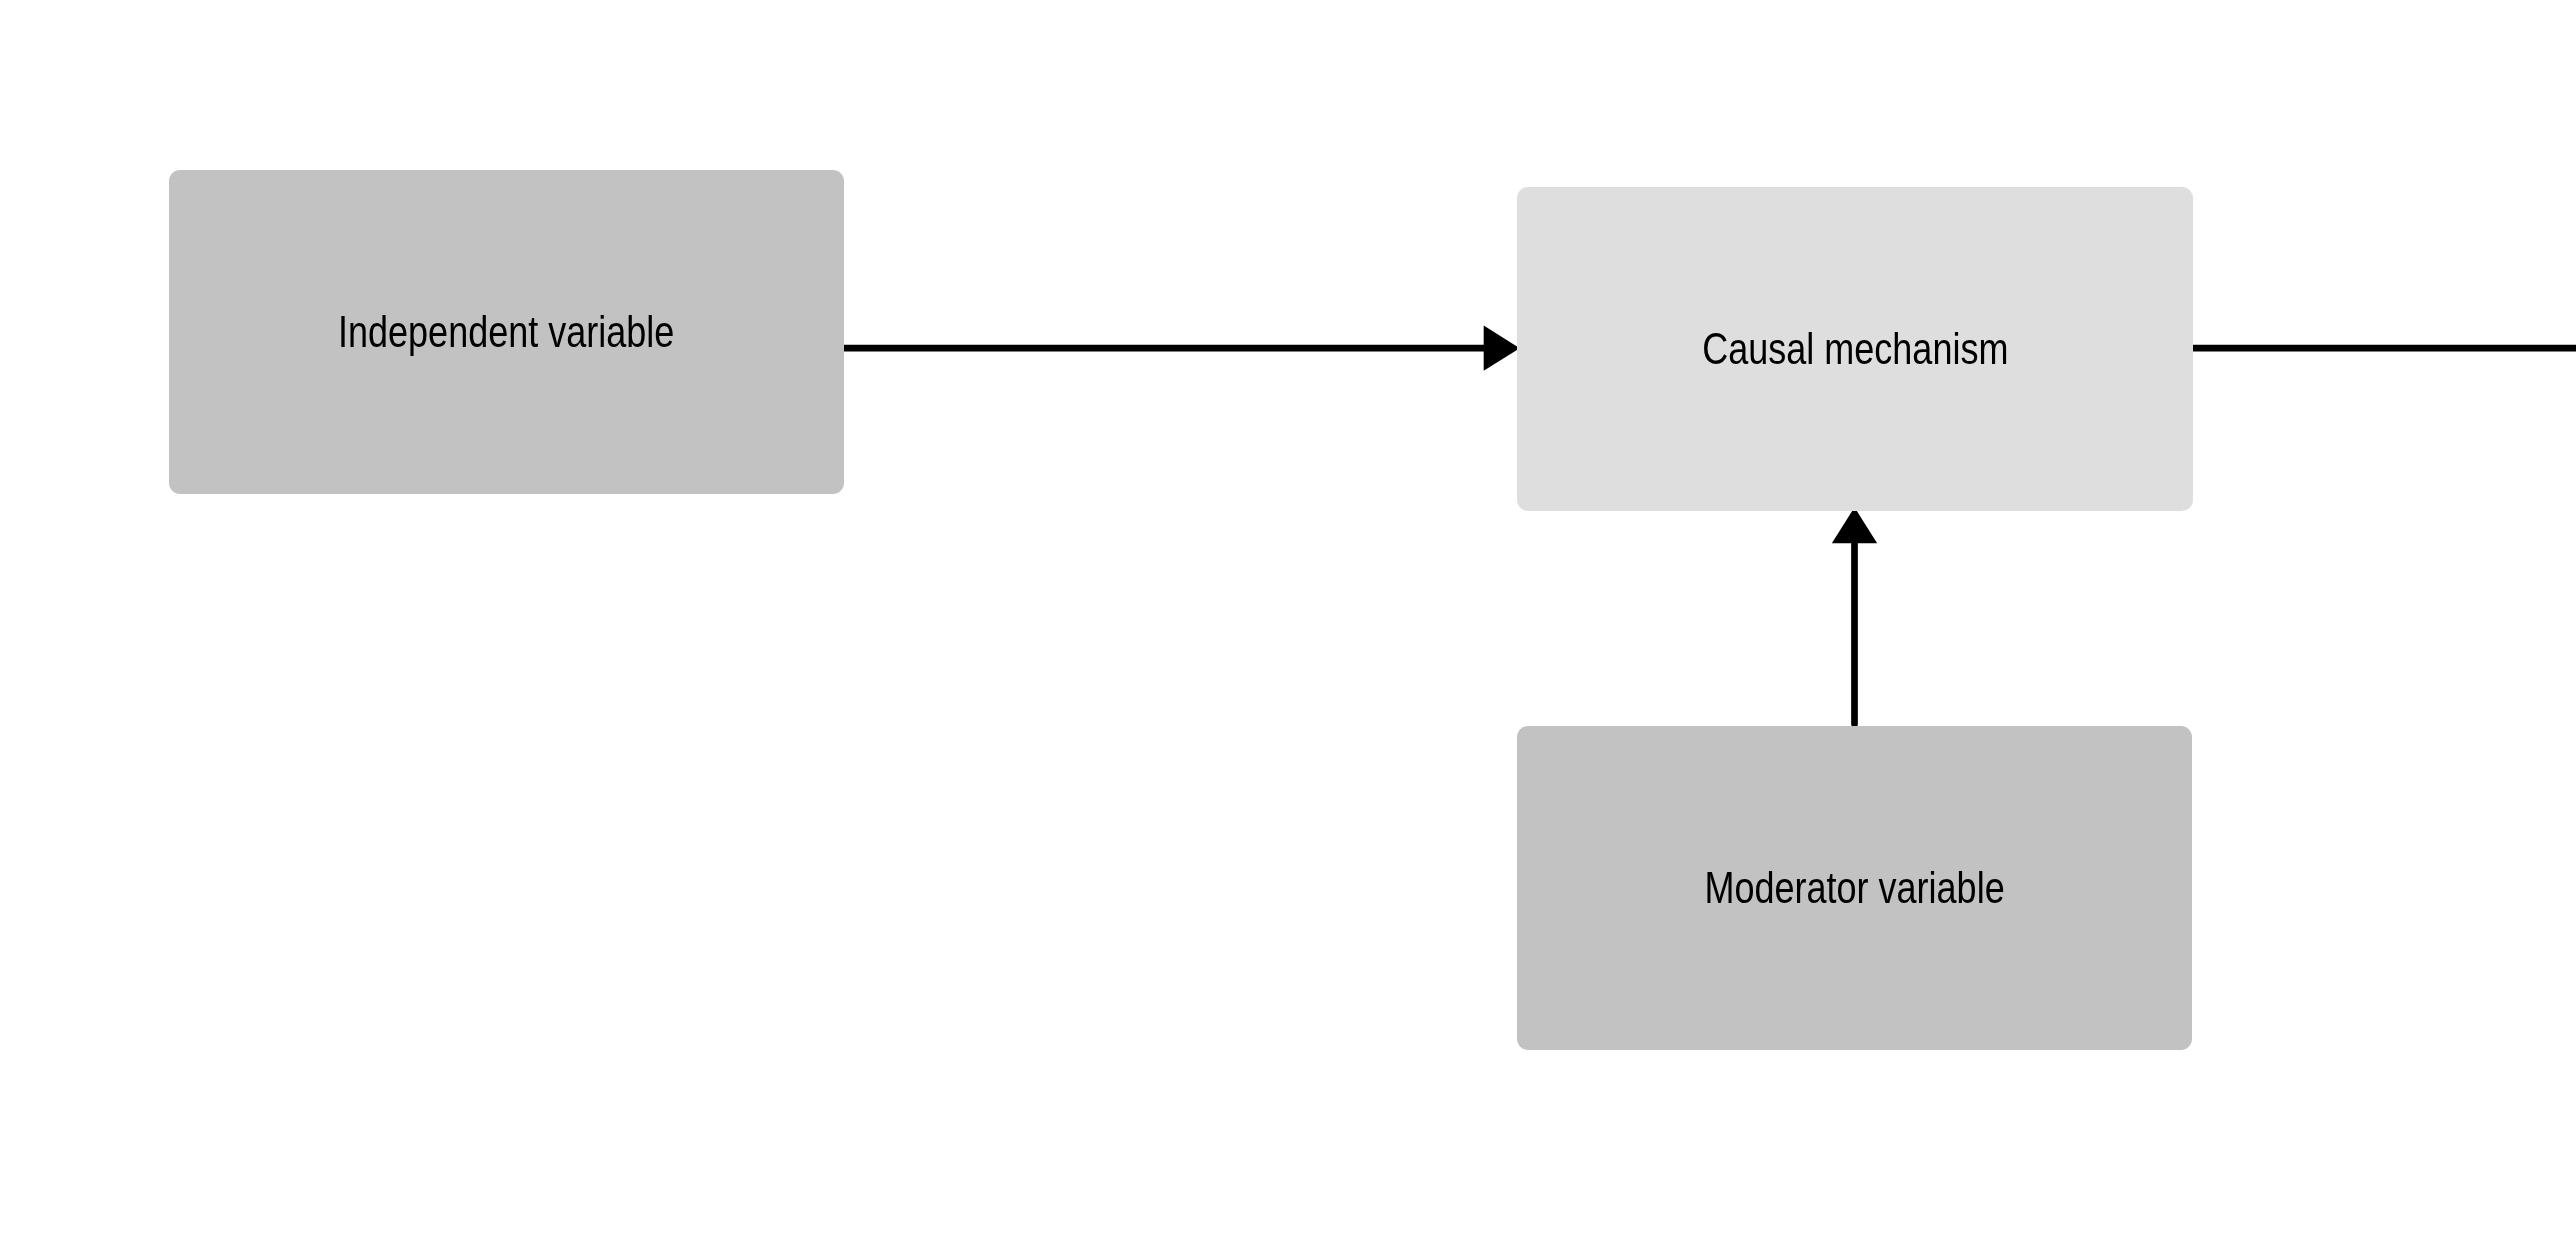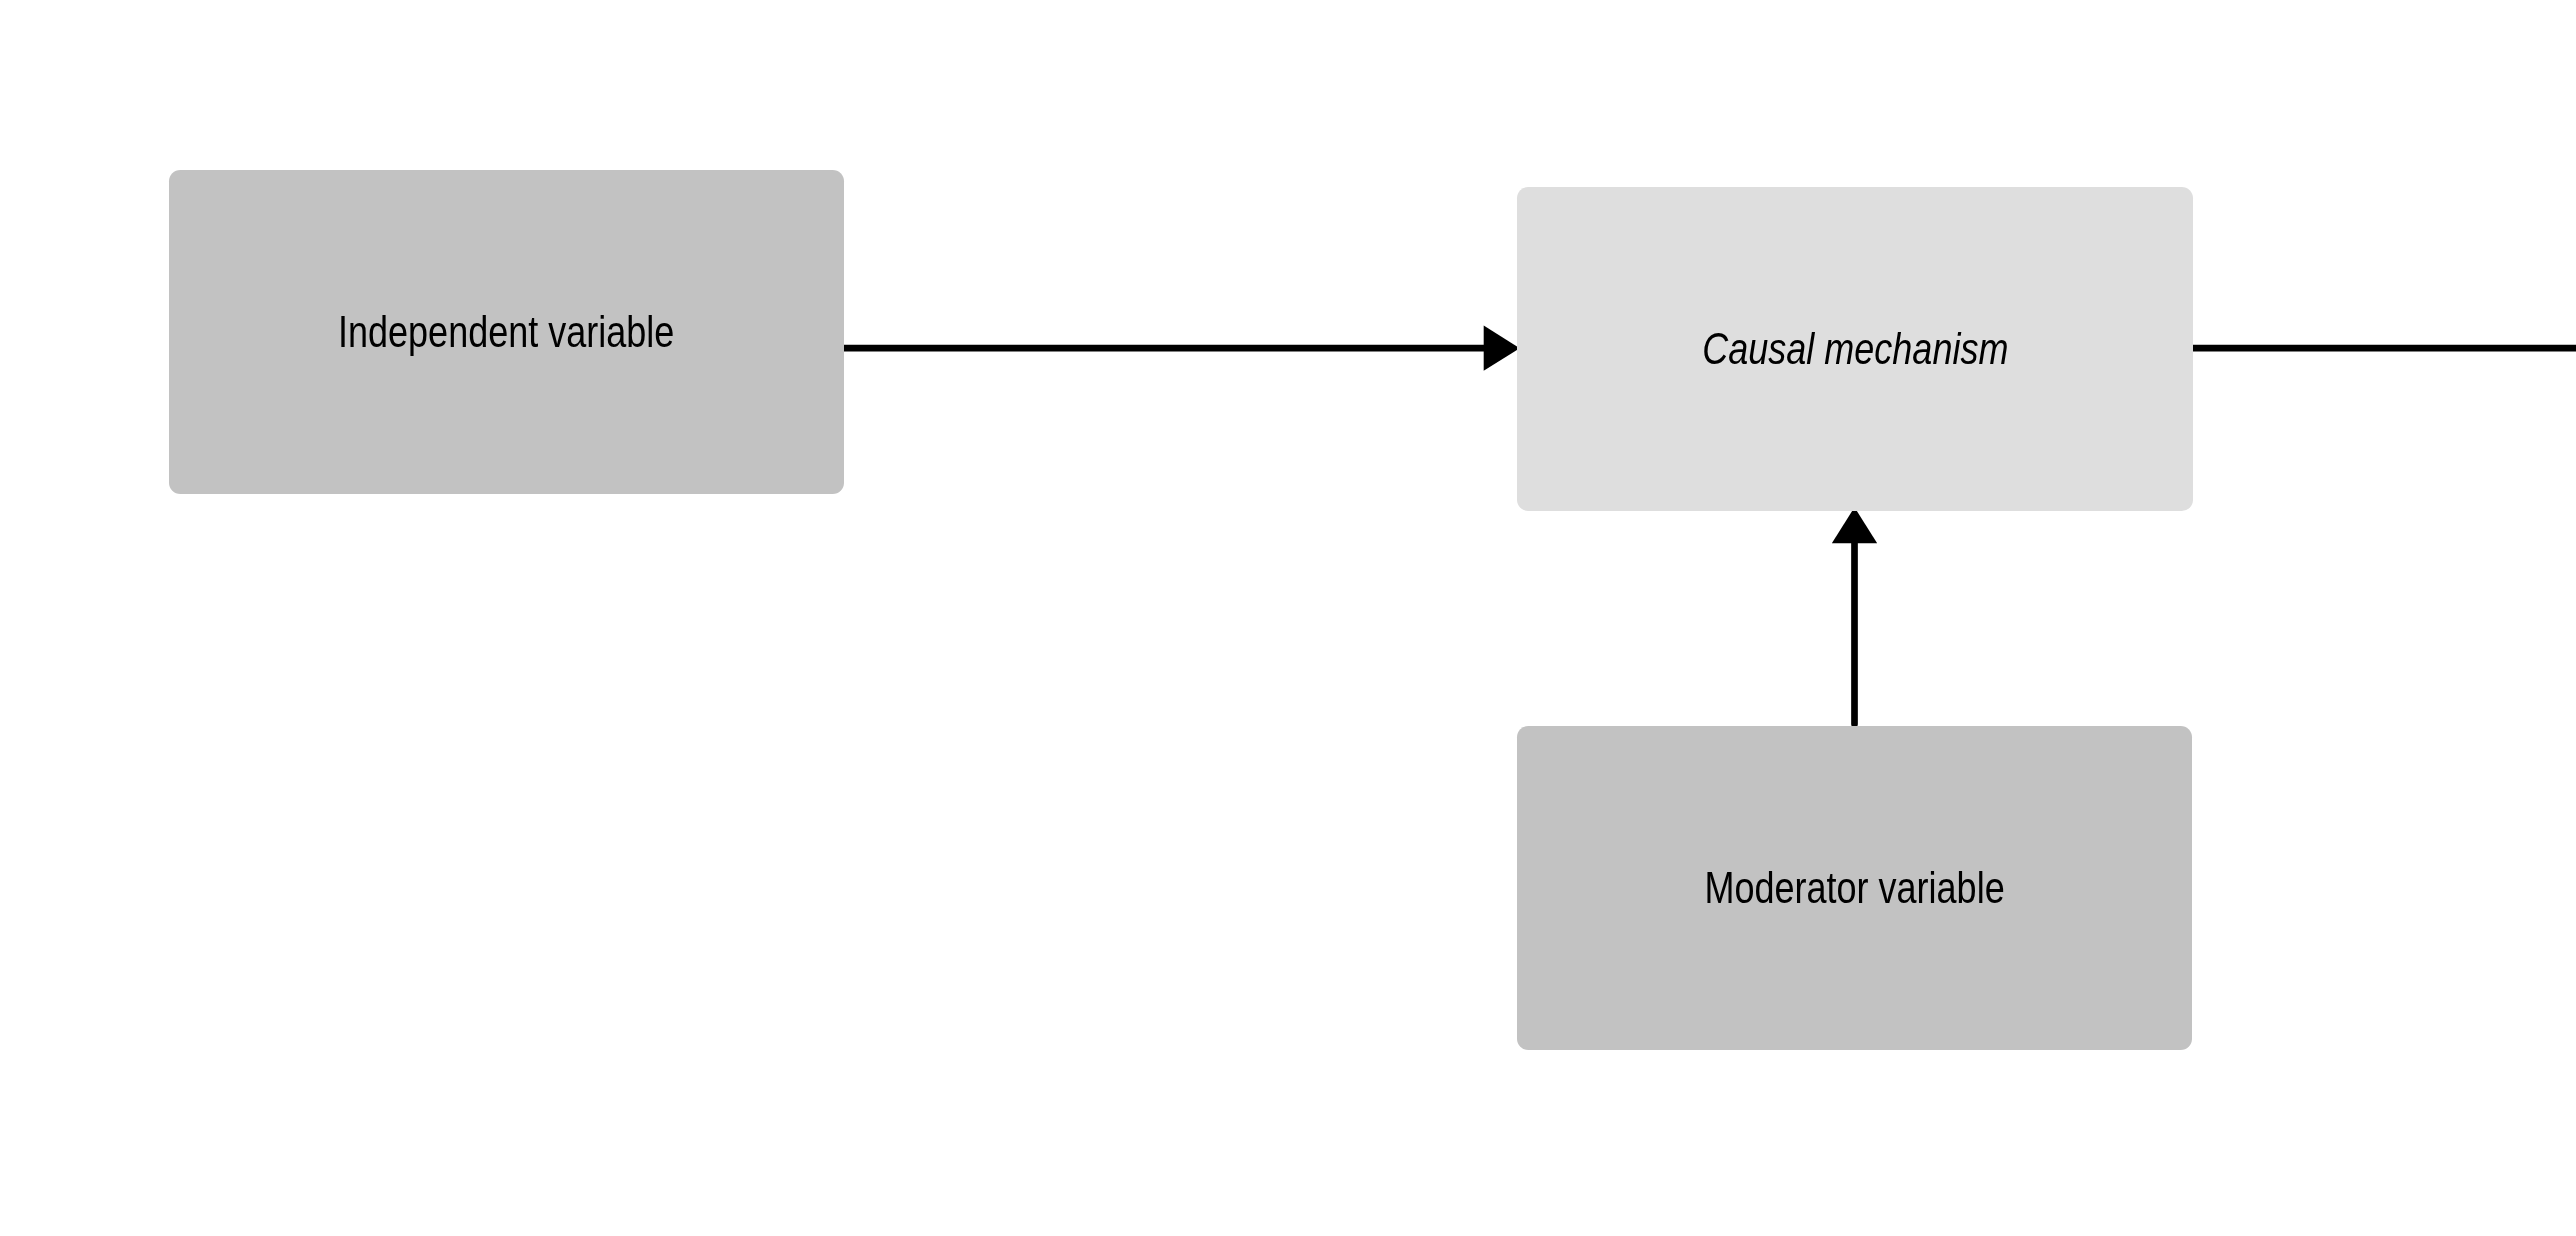--- a/index.html
+++ b/index.html
@@ -78,21 +78,21 @@
     <g>
       <line x1="3600" y1="1406" x2="3600" y2="1052" stroke="#000000" stroke-width="13" stroke-linecap="round"></line>
       <polygon points="3556,1055 3600,985 3644,1055" fill="#000000"></polygon>
     </g>
   </svg>
 
   <div class="node" id="node-independent" style="background:#c2c2c2;">
     <span class="node-label">Independent variable</span>
   </div>
 
-  <div class="node" id="node-causal" style="background:#dedede;font-style:italic;">
+  <div class="node" id="node-causal" style="background:#dedede;">
     <span class="node-label">Causal mechanism</span>
   </div>
 
   <div class="node" id="node-moderator" style="background:#c2c2c2;">
     <span class="node-label">Moderator variable</span>
   </div>
 
 </div>
 
 

